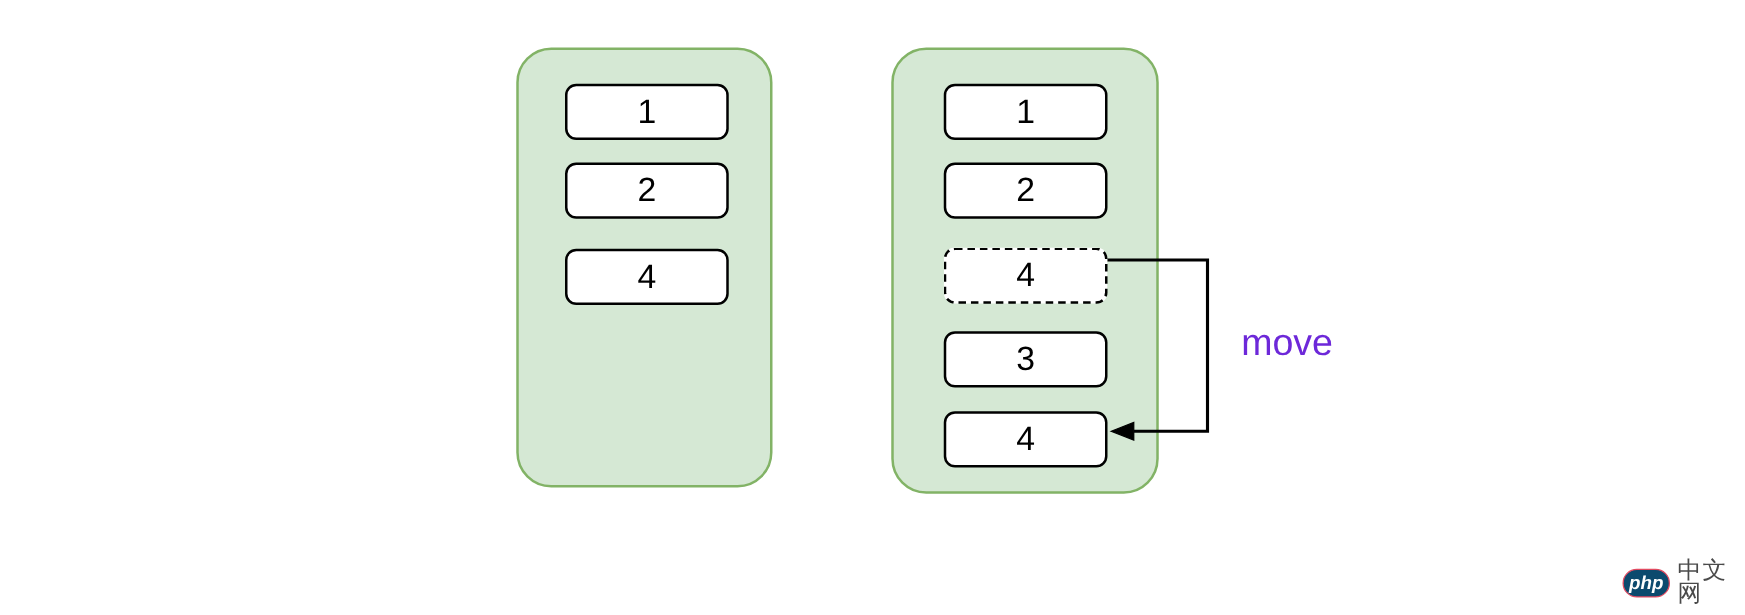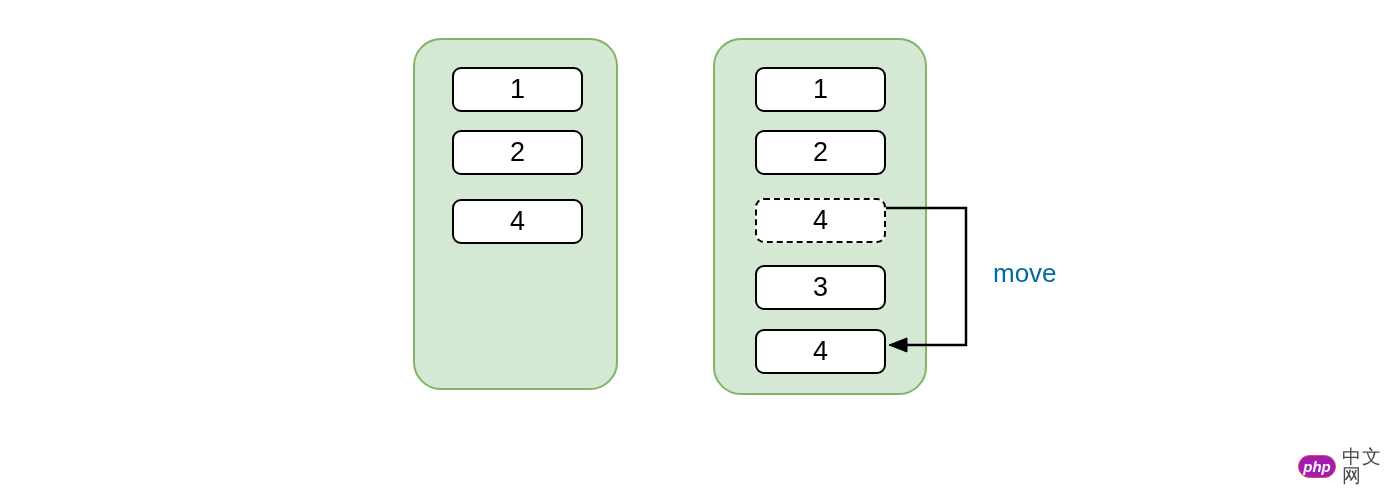--- a/index.html
+++ b/index.html
@@ -57,36 +57,36 @@
     left: 0; top: 0;
     width: 1396px;
     height: 492px;
     pointer-events: none;
   }
 
   .move-label {
     position: absolute;
     left: 993px;
     top: 258px;
-    font-size: 26px;
-    color: #0369a1;
+    font-size: 30px;
+    color: #6d28d9;
   }
 
   .watermark {
     position: absolute;
     left: 1298px;
     top: 447px;
     display: flex;
     align-items: center;
     gap: 6px;
   }
   .php-badge {
     width: 42px;
     height: 23px;
-    background: #a21caf;
+    background: #0c4a6e;
     border: 1px solid #e14b61;
     border-radius: 12px;
     color: #ffffff;
     font-size: 15px;
     font-weight: bold;
     font-style: italic;
     display: flex;
     align-items: center;
     justify-content: center;
     line-height: 1;

